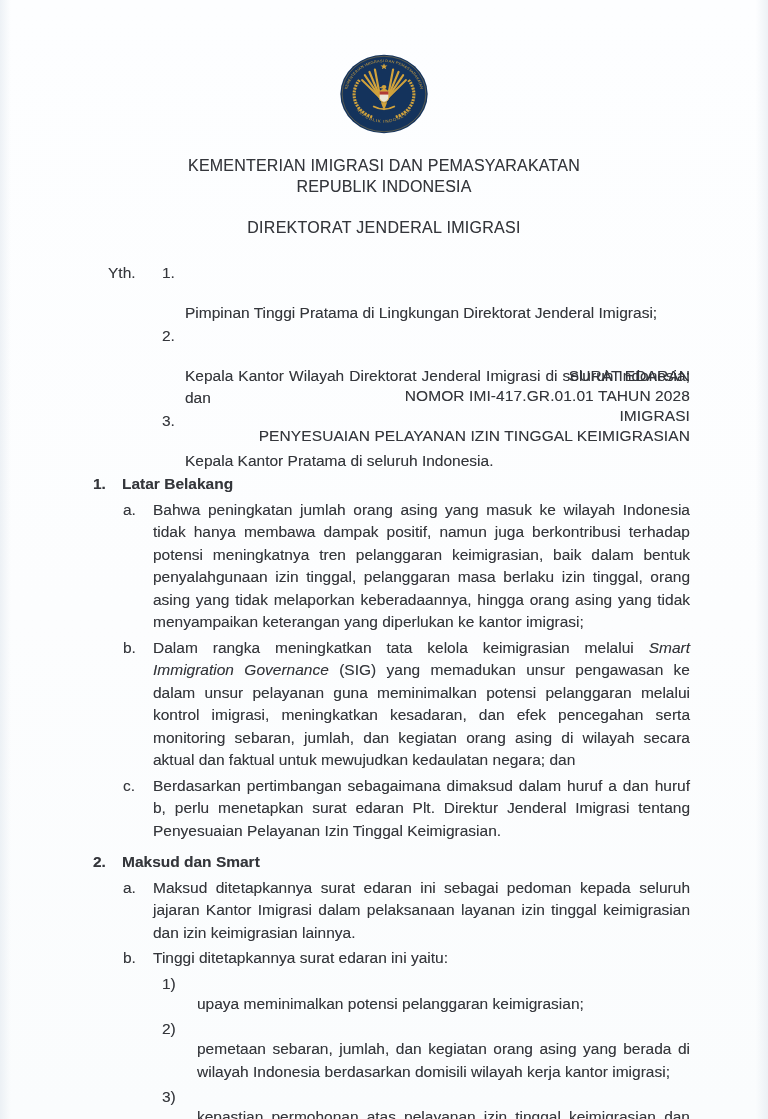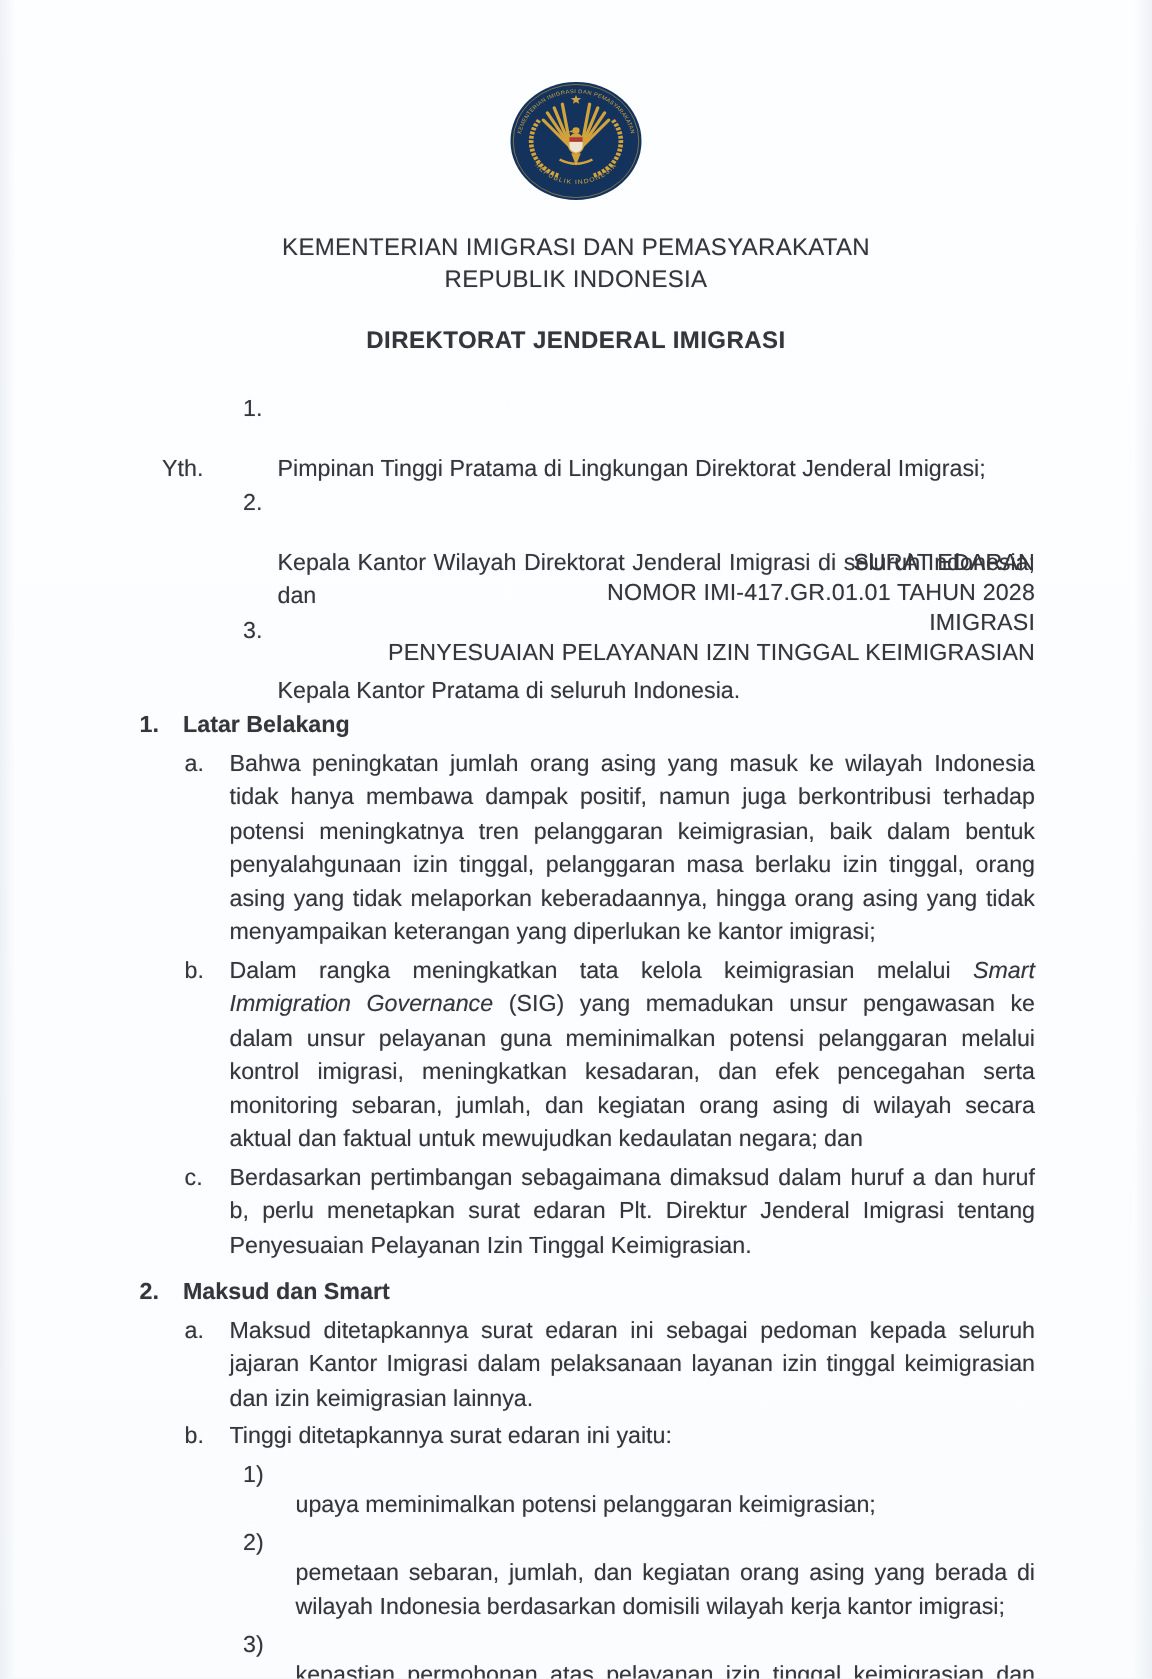--- a/index.html
+++ b/index.html
@@ -14,28 +14,28 @@
   }
   .soft { text-shadow:0 0 0.6px rgba(52,54,59,0.38); }
 
   
   .emblem { position:absolute; top:53px; left:50%; transform:translateX(-50%); width:91px; height:82px; }
 
   
   .ministry  { position:absolute; top:155px; left:0; width:768px; text-align:center;
                font-size:16px; line-height:21px; letter-spacing:0.2px; }
   .directorate { position:absolute; top:219px; left:0; width:768px; text-align:center;
-               font-size:16px; font-weight:bold; letter-spacing:0.3px; }
+               font-size:16px; font-weight:normal; letter-spacing:0.3px; }
 
   
   .content { position:absolute; left:93px; top:0; width:597px; font-size:15.5px; line-height:22.5px; }
 
   
   .yth { position:absolute; top:262px; left:0; width:597px; display:flex; }
-  .yth-label { margin-left:15px; width:54px; flex:0 0 54px;margin-top:40px; }
+  .yth-label { margin-left:15px; width:54px; flex:0 0 54px; }
   .yth-list { flex:1; }
   .yth-row { display:flex; }
   .yth-num { width:23px; flex:0 0 23px; }
   .yth-text { flex:1; text-align:justify;margin-top:40px; }
 
   
   .title-block { position:absolute; top:366px; left:0; width:597px; text-align:right;
                  line-height:20px; letter-spacing:0.1px; }
   .title-block div { margin-bottom:0; }
 

